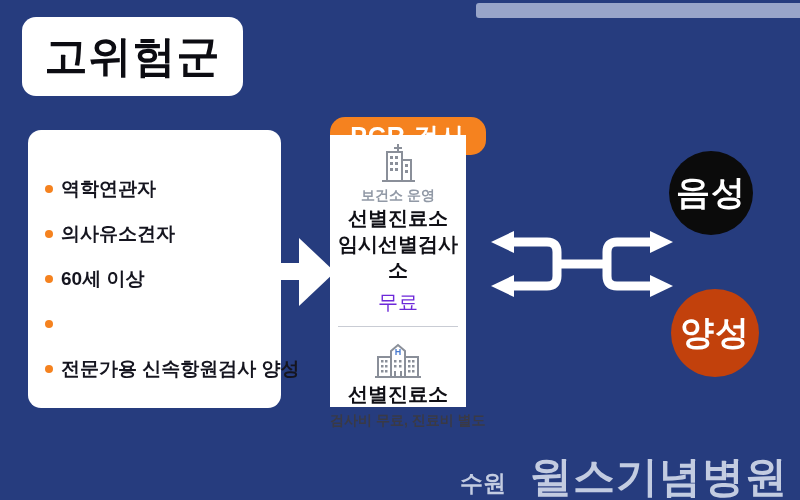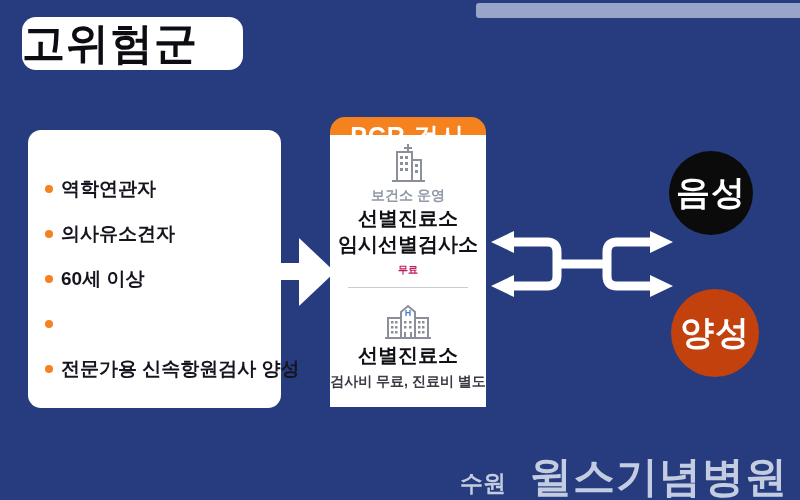--- a/index.html
+++ b/index.html
@@ -13,23 +13,23 @@
     background:#263c7e;
     overflow:hidden;
   }
   
   .top-bar{
     position:absolute;left:476px;top:3px;width:324px;height:15px;
     background:#98a5c9;border-radius:3px 0 0 3px;
   }
   
   .title-box{
-    position:absolute;left:22px;top:17px;width:221px;height:53px;
+    position:absolute;left:22px;top:17px;width:221px;height:79px;
     background:#ffffff;border-radius:14px;
-    display:flex;align-items:center;justify-content:flex-start;
+    display:flex;align-items:center;justify-content:center;
   }
   .title-box h1{
     margin:0;font-size:43px;font-weight:900;color:#0c0c12;
     letter-spacing:1px;line-height:1;
   }
   
   .risk-box{
     position:absolute;left:28px;top:130px;width:253px;height:278px;
     background:#ffffff;
     border-radius:13px;
@@ -44,42 +44,42 @@
     width:8px;height:8px;border-radius:50%;
     background:#f5821f;margin-right:8px;flex:0 0 auto;
   }
   .risk-label{
     font-size:19px;font-weight:800;color:#15151f;white-space:nowrap;
   }
   
   .arrow-single{position:absolute;left:276px;top:236px;}
   
   .pcr-card{
-    position:absolute;left:330px;top:135px;width:156px;height:272px;
+    position:absolute;left:330px;top:135px;width:136px;height:272px;
     background:#ffffff;
     text-align:center;
   }
   .pcr-header{
     position:absolute;left:330px;top:117px;width:156px;height:38px;
     background:#f5821f;border-radius:15px;
     display:flex;align-items:center;justify-content:center;
   }
   .pcr-header span{
     color:#ffffff;font-size:25px;font-weight:800;letter-spacing:1px;
   }
   .pcr-section{padding-top:6px;}
   .pcr-icon{display:block;margin:2px auto 0;}
   .pcr-operator{
     font-size:14px;font-weight:700;color:#9199a6;margin-top:2px;
   }
   .pcr-name{
     font-size:20px;font-weight:800;color:#101016;line-height:1.3;
   }
   .pcr-fee{
-    font-size:10px;font-weight:700;color:#be185d;margin-top:6px;
+    font-size:20px;font-weight:400;color:#6d28d9;margin-top:6px;
   }
   .pcr-divider{
     width:120px;height:1px;background:#c9ccd4;border:0;margin:10px auto 8px;
   }
   .pcr-fee2{
     font-size:14px;font-weight:700;color:#3a3a45;margin-top:5px;white-space:nowrap;
   }
   
   .connector{position:absolute;left:491px;top:228px;}
   

